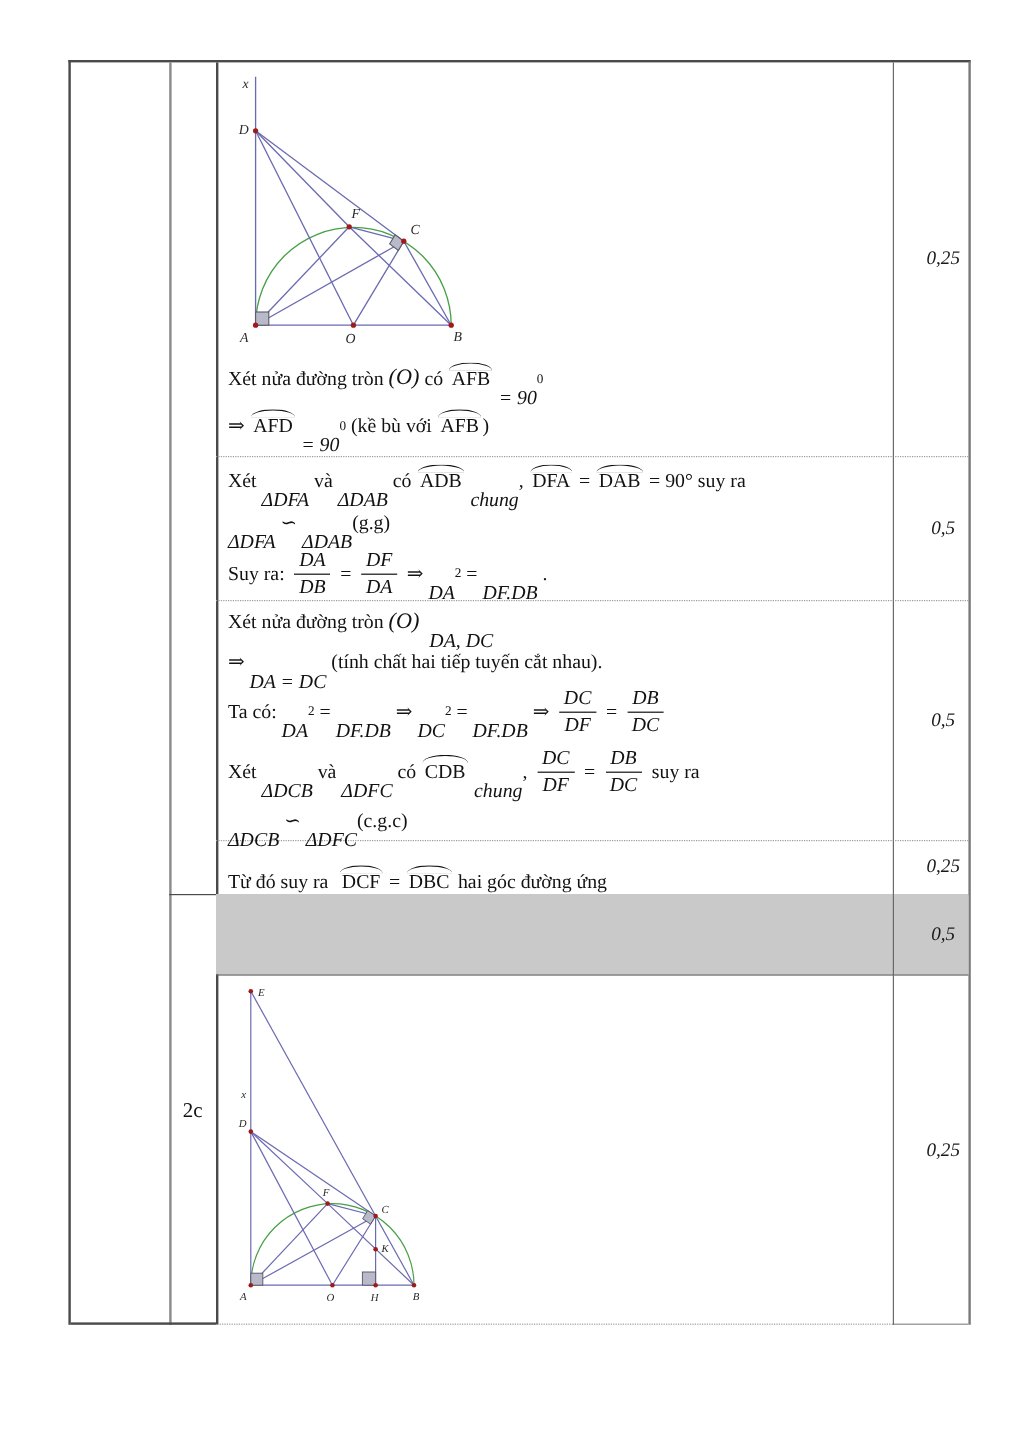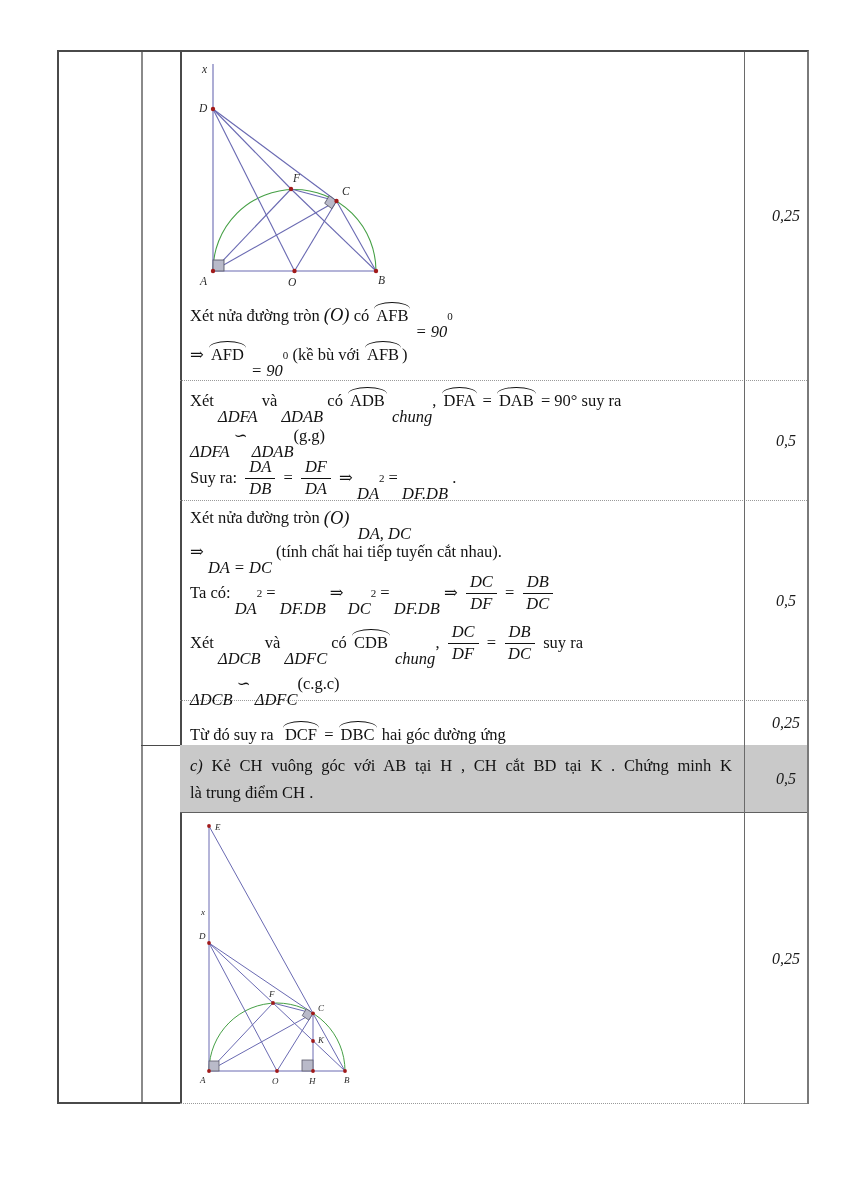--- a/index.html
+++ b/index.html
@@ -66,20 +66,21 @@
     <div class="hline d1h dot"></div>
     <div class="hline d2h dot"></div>
     <div class="hline d3h dot"></div>
     <div class="hline d4h"></div>
     <div class="grayrow"></div>
     <div class="hline d5h sol"></div>
     <div class="hline b1"></div>
     <div class="hline b2"></div>
     <div class="hline b3"></div>
 
+    <div class="lbl2c">2c</div>
 
     <div class="cell c-r1">
       <svg class="dsvg1" width="210" height="240" viewBox="0 0 210 240">
         <path d="M 15 215 A 81.5 81.5 0 0 1 178 215" fill="none" stroke-width="1.1" stroke="#46a046"></path>
         <g stroke-width="1.1" fill="none" stroke="#6a6ab2">
           <line x1="15" y1="215" x2="178" y2="215"></line>
           <line x1="15" y1="215" x2="15" y2="8"></line>
           <line x1="15" y1="53" x2="93" y2="133"></line>
           <line x1="93" y1="133" x2="178" y2="215"></line>
           <line x1="15" y1="53" x2="138.5" y2="145"></line>
@@ -149,24 +150,20 @@
         <span class="mi">ΔDCB</span><span> ∽ </span><span class="mi">ΔDFC</span><span>(c.g.c)</span>
       </div>
     </div>
 
     <div class="cell c-r4">
       <div class="ln">
         <span>Từ đó suy ra  </span><span class="hat">DCF</span><span> = </span><span class="hat">DBC</span><span> hai góc đường ứng</span>
       </div>
     </div>
 
-    <div class="cell c-r5">
-      <div class="gln jl"><span class="mi">c)</span><span> Kẻ CH vuông góc với AB tại H , CH cắt BD tại K . Chứng minh K</span></div>
-      <div class="gln"><span>là trung điểm CH .</span></div>
-    </div>
 
     <div class="cell c-r6">
       <svg class="dsvg2" width="160" height="275" viewBox="0 0 160 275">
         <path d="M 11 254 A 68 68 0 0 1 147 254" fill="none" stroke-width="1" stroke="#46a046"></path>
         <g stroke-width="1" fill="none" stroke="#6a6ab2">
           <line x1="11" y1="254" x2="147" y2="254"></line>
           <line x1="11" y1="254" x2="11" y2="9"></line>
           <line x1="11" y1="9" x2="147" y2="254"></line>
           <line x1="11" y1="126" x2="75" y2="186"></line>
           <line x1="75" y1="186" x2="147" y2="254"></line>

